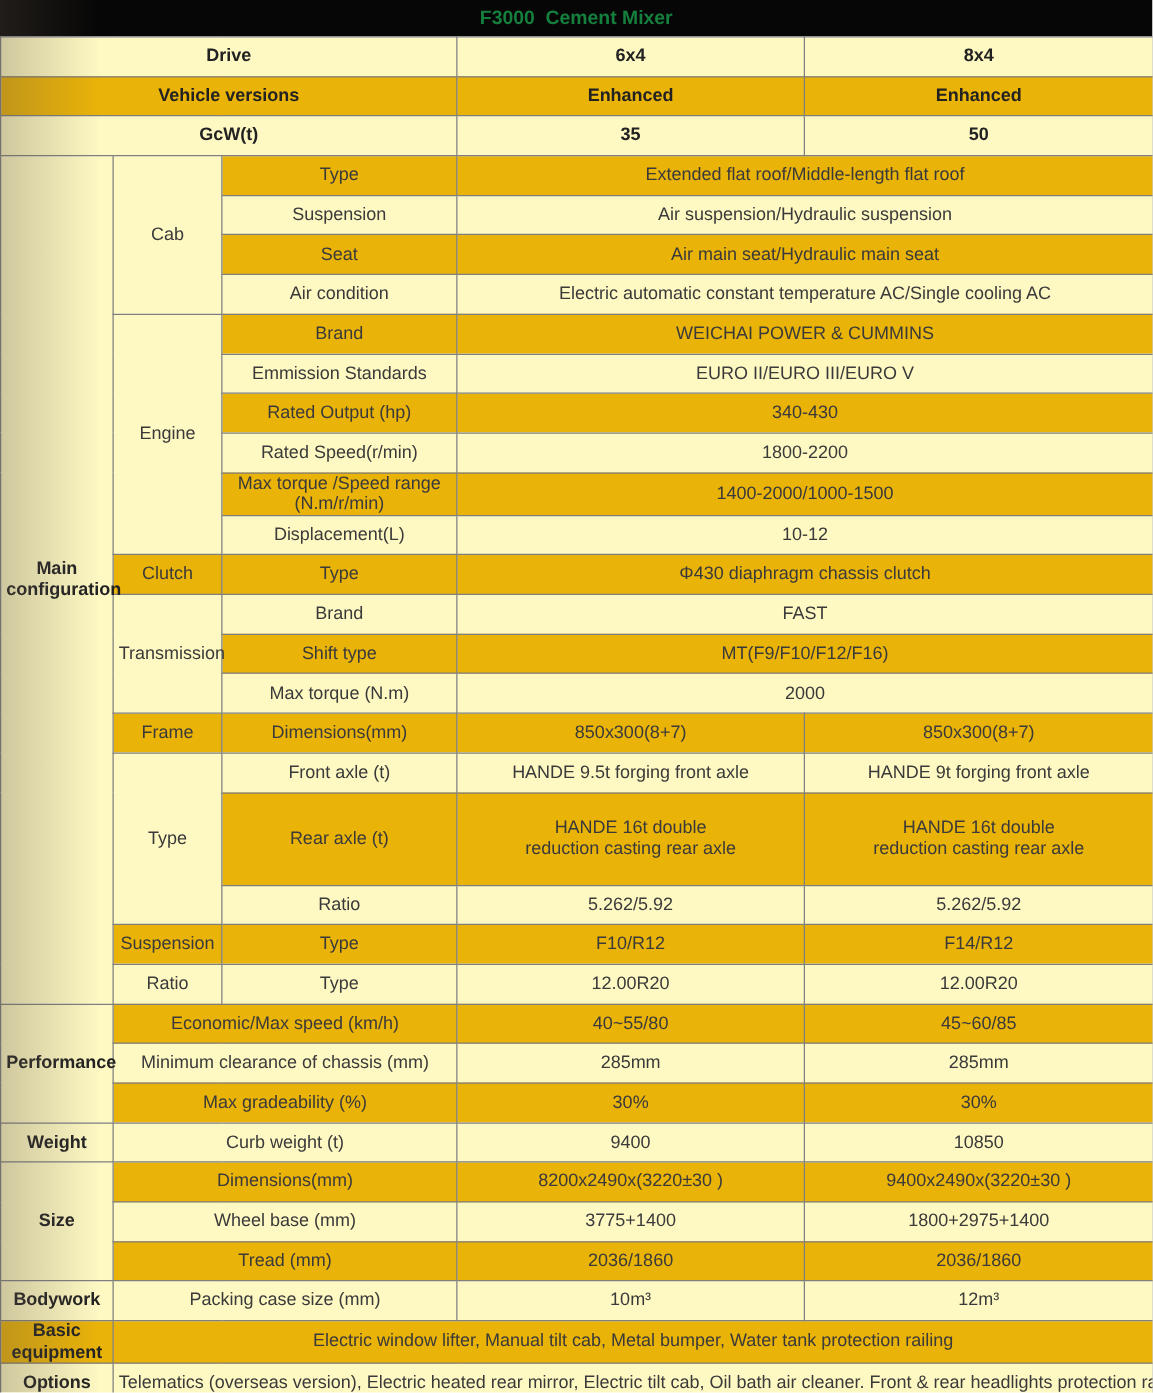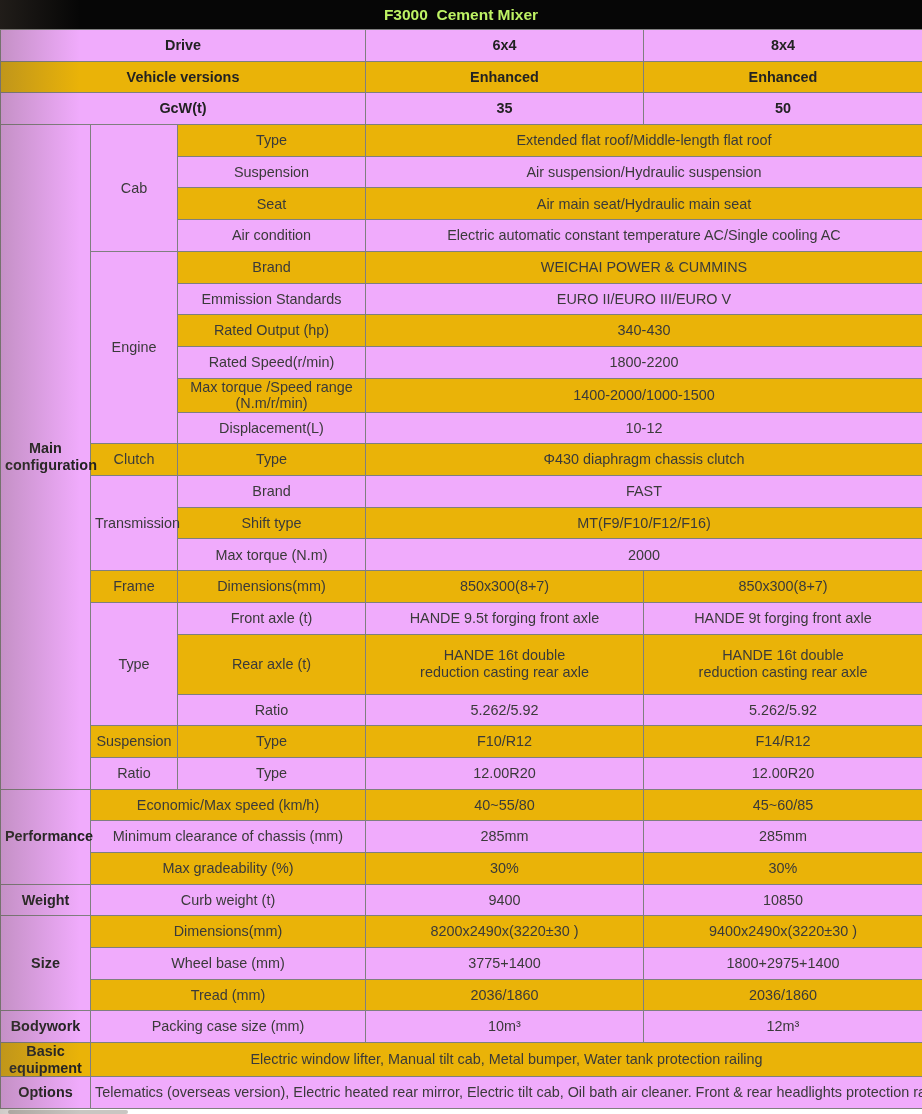--- a/index.html
+++ b/index.html
@@ -7,42 +7,42 @@
     width: 922px; height: 1114px;
     overflow: hidden;
     background: #ffffff;
     font-family: "Liberation Sans", sans-serif;
     color: #3a3a3a;
     position: relative;
   }
   .title-bar {
     width: 922px; height: 29px;
     background: #060606;
-    color: #bef264;
+    color: #15803d;
     font-weight: 700;
     font-size: 15.5px;
     display: flex; align-items: center; justify-content: center;
     white-space: pre;
   }
   table.spec {
     width: 922px;
     border-collapse: collapse;
     table-layout: fixed;
   }
   table.spec td {
     border: 1px solid #7f7f7f;
     text-align: center;
     vertical-align: middle;
     padding: 0 4px;
     font-size: 14.4px;
     line-height: 1.15;
   }
   table.spec tr { height: 31.7px; }
-  table.spec tr.tall { height: 60px; }
-  td.white { background: #f0abfc; margin-left: 20px; }
+  table.spec tr.tall { height: 74px; }
+  td.white { background: #fef9c3; margin-left: 20px; }
   td.gray  { background: #eab308; }
   td.hdr   { font-weight: 700; font-size: 14.8px; color: #222; }
   td.group { font-weight: 700; font-size: 14px; color: #222; padding: 0 1px; overflow: visible; }
   td.comp  { font-size: 14.3px; padding: 0 1px; }
   td.attr  { font-size: 14.2px; }
   td.val   { font-size: 14.4px; white-space: pre-line; }
   td.fullrow { font-size: 13.6px; white-space: nowrap; padding: 0 2px; }
   .left-shade {
     position: absolute; left: 0; top: 0;
     width: 80px; height: 1114px;

